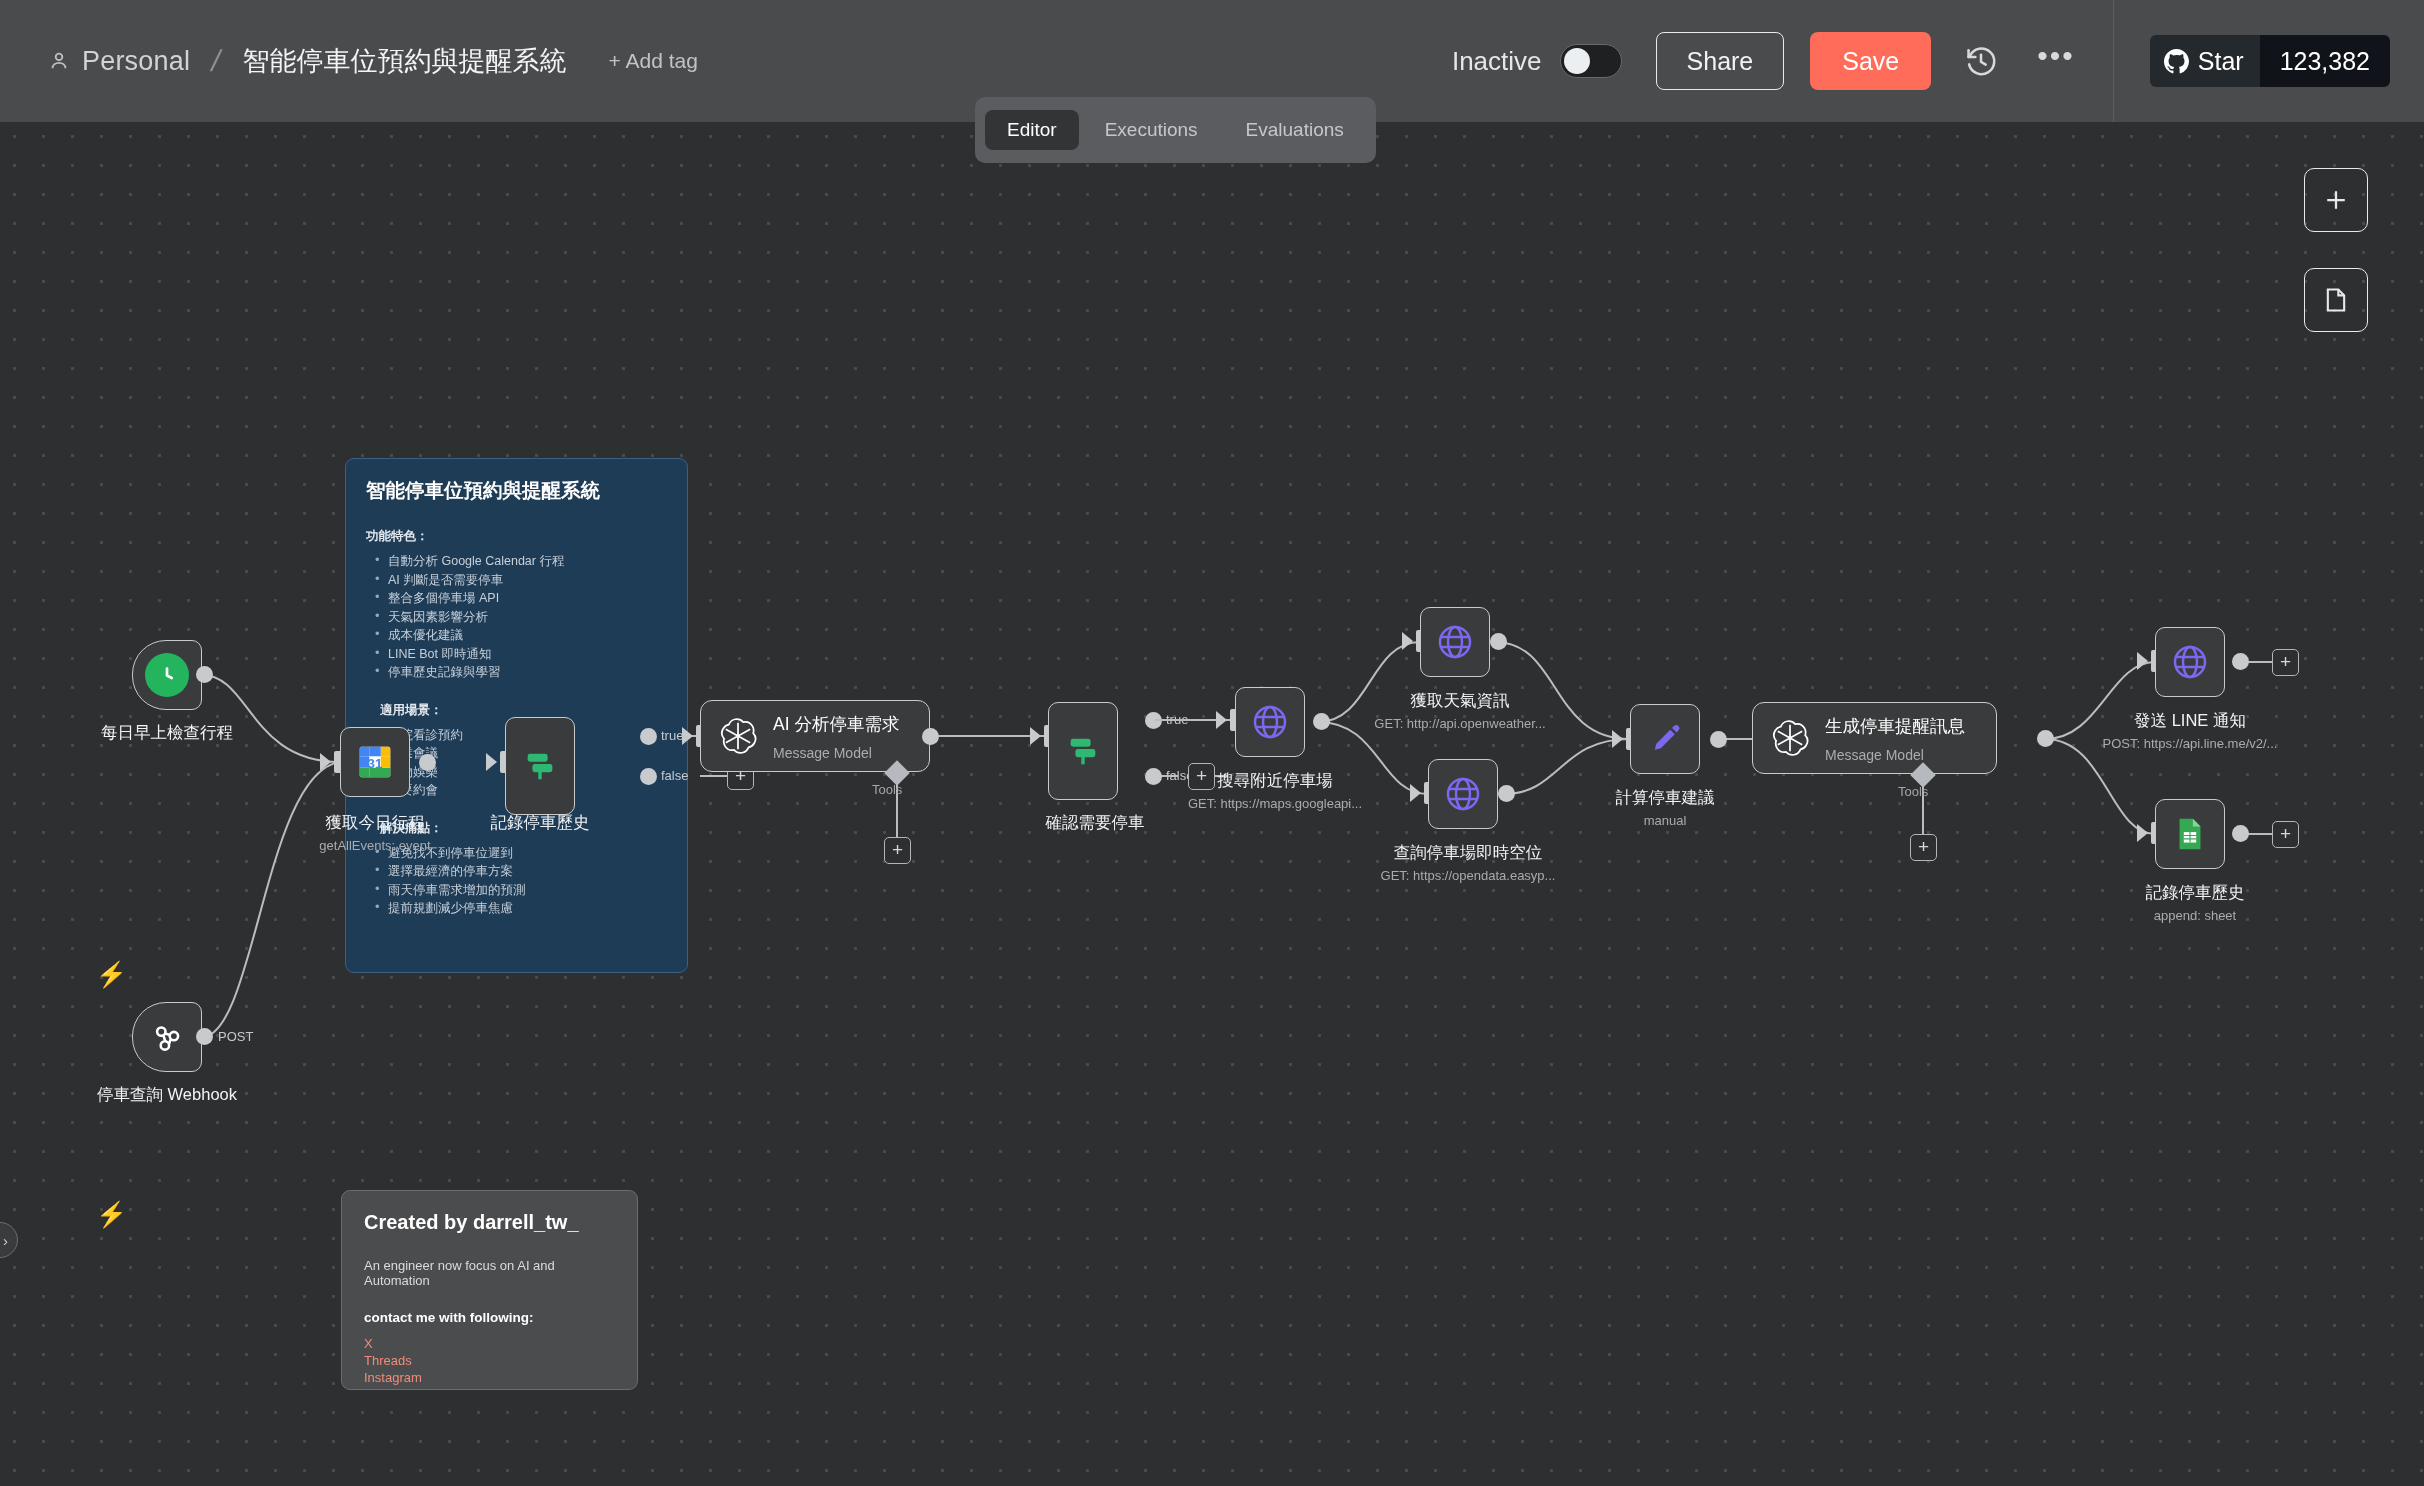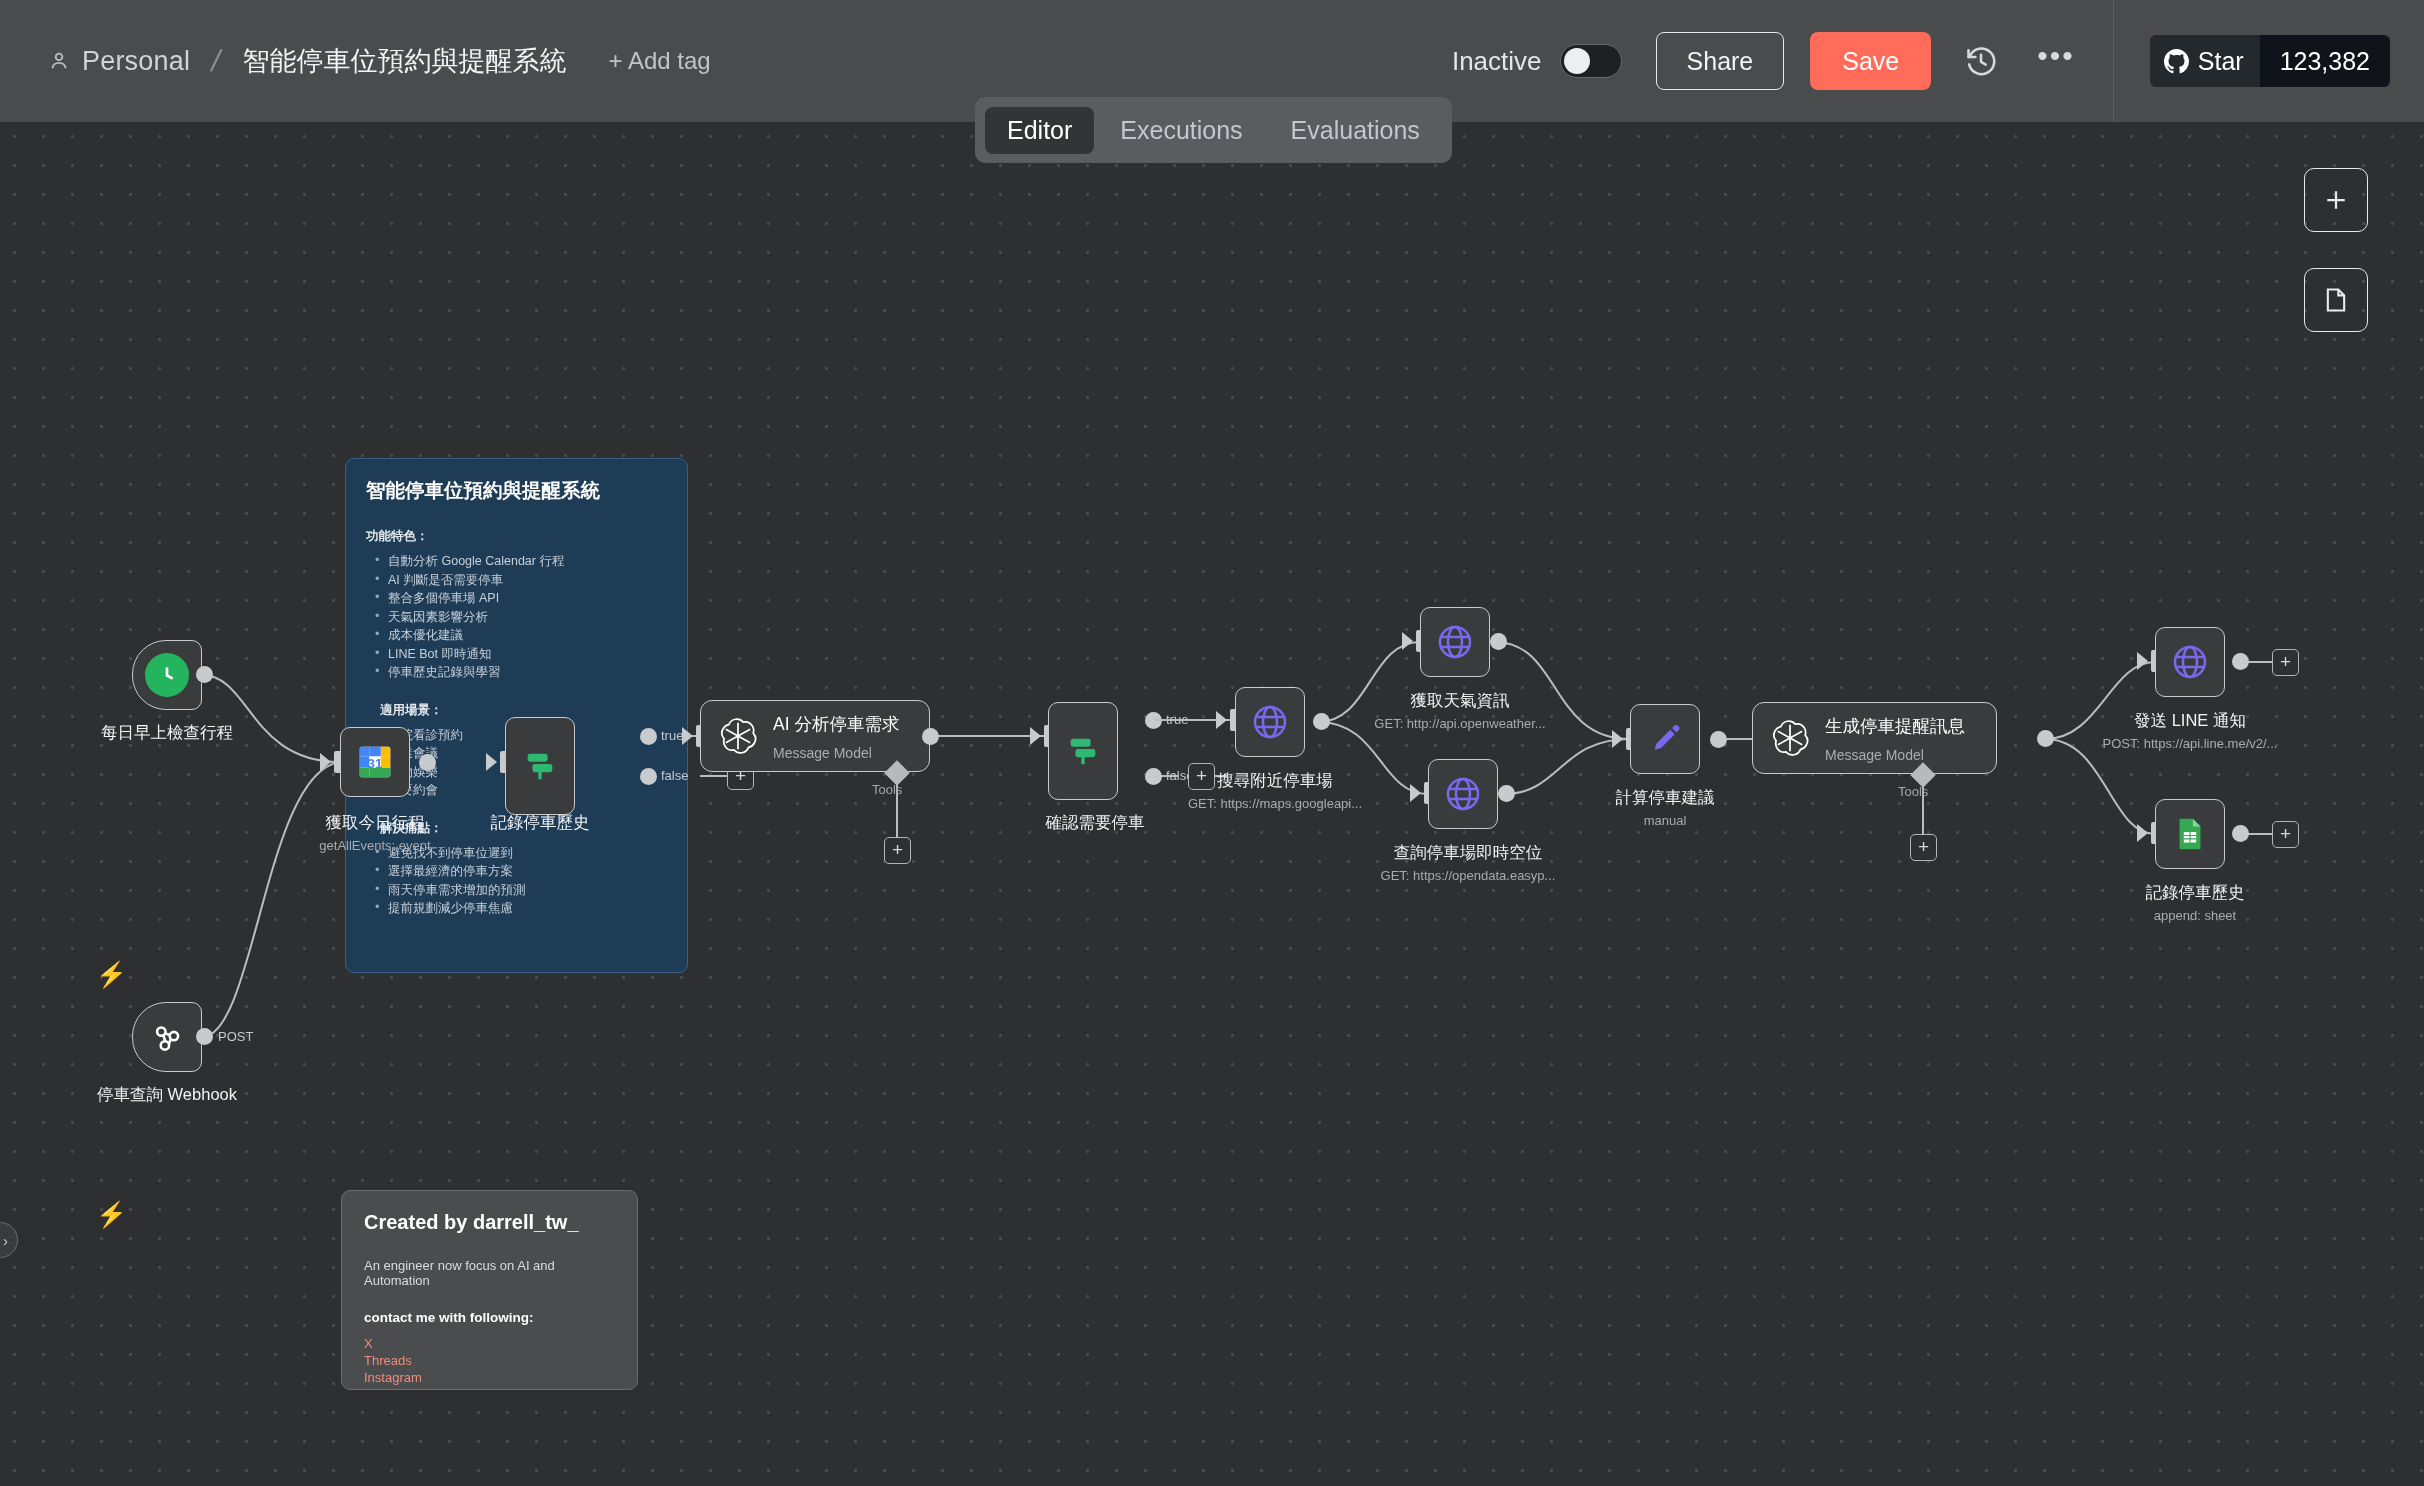--- a/index.html
+++ b/index.html
@@ -14,21 +14,21 @@
   #header {
     position: absolute; left: 0; top: 0; width: 2424px; height: 122px;
     background: #4a4b4d;
     display: flex; align-items: center; justify-content: space-between;
   }
   #hdr-left { display: flex; align-items: center; padding-left: 48px; flex: 0 0 auto; }
   .person-icon { width: 22px; height: 22px; margin-right: 12px; opacity: .85; }
   #personal-text { color: #d0d3d7; font-size: 27px; letter-spacing: .2px; }
   .bc-sep { color: #8e9196; font-size: 30px; margin: 0 22px; font-weight: 300; transform: skewX(-12deg); }
   #wf-title { color: #f2f4f6; font-size: 27px; }
-  #add-tag { color: #c0c4c9; font-size: 24px; margin-left: 42px; cursor: pointer; }
+  #add-tag { color: #c0c4c9; font-size: 21px; margin-left: 42px; cursor: pointer; }
 
   #hdr-right {
     margin-left: auto; display: flex; align-items: center; height: 100%;
   }
   #inactive-group { display: flex; align-items: center; margin-right: 34px; }
   #inactive-label { color: #e4e7ea; font-size: 26px; margin-right: 18px; }
   #activate-toggle {
     width: 62px; height: 34px; border-radius: 17px; background: #1f2022;
     position: relative; cursor: pointer; border: 1px solid #66696d;
   }
@@ -63,21 +63,21 @@
     color: #ffffff; font-size: 25px;
   }
 
   
   #tabs {
     position: absolute; left: 975px; top: 97px; height: 66px;
     background: #5a5c5f; border-radius: 10px;
     display: flex; align-items: center; padding: 0 10px; gap: 4px; z-index: 40;
   }
   .tab {
-    padding: 9px 22px; border-radius: 8px; font-size: 25px; color: #c4c8cc; cursor: pointer;
+    padding: 9px 22px; border-radius: 8px; font-size: 19px; color: #c4c8cc; cursor: pointer;
   }
   .tab.active { background: #333436; color: #ffffff; }
 
   
   #canvas {
     position: absolute; left: 0; top: 122px; width: 2424px; height: 1364px;
     background-color: #2e2f30;
     background-image: radial-gradient(circle, #4a4b4d 1.4px, transparent 1.5px);
     background-size: 29px 29px;
     overflow: hidden;

